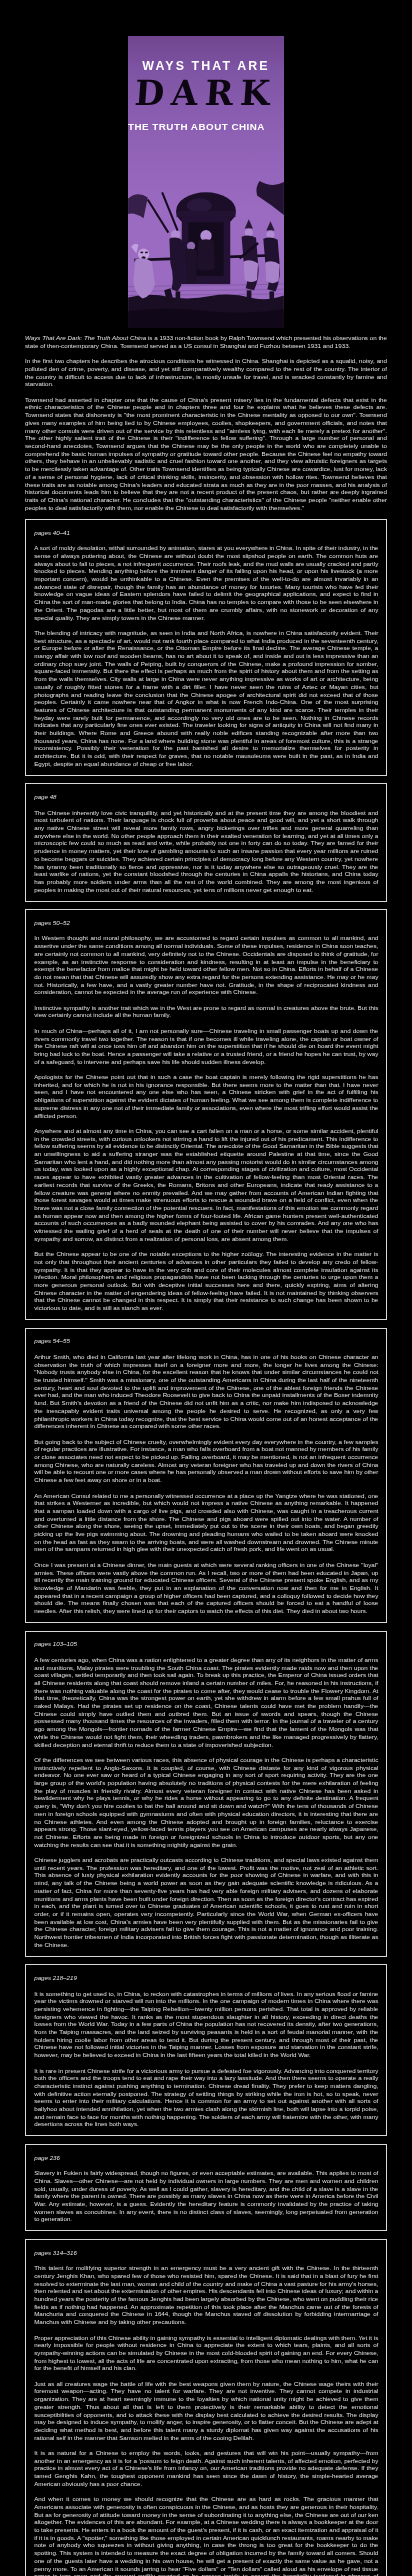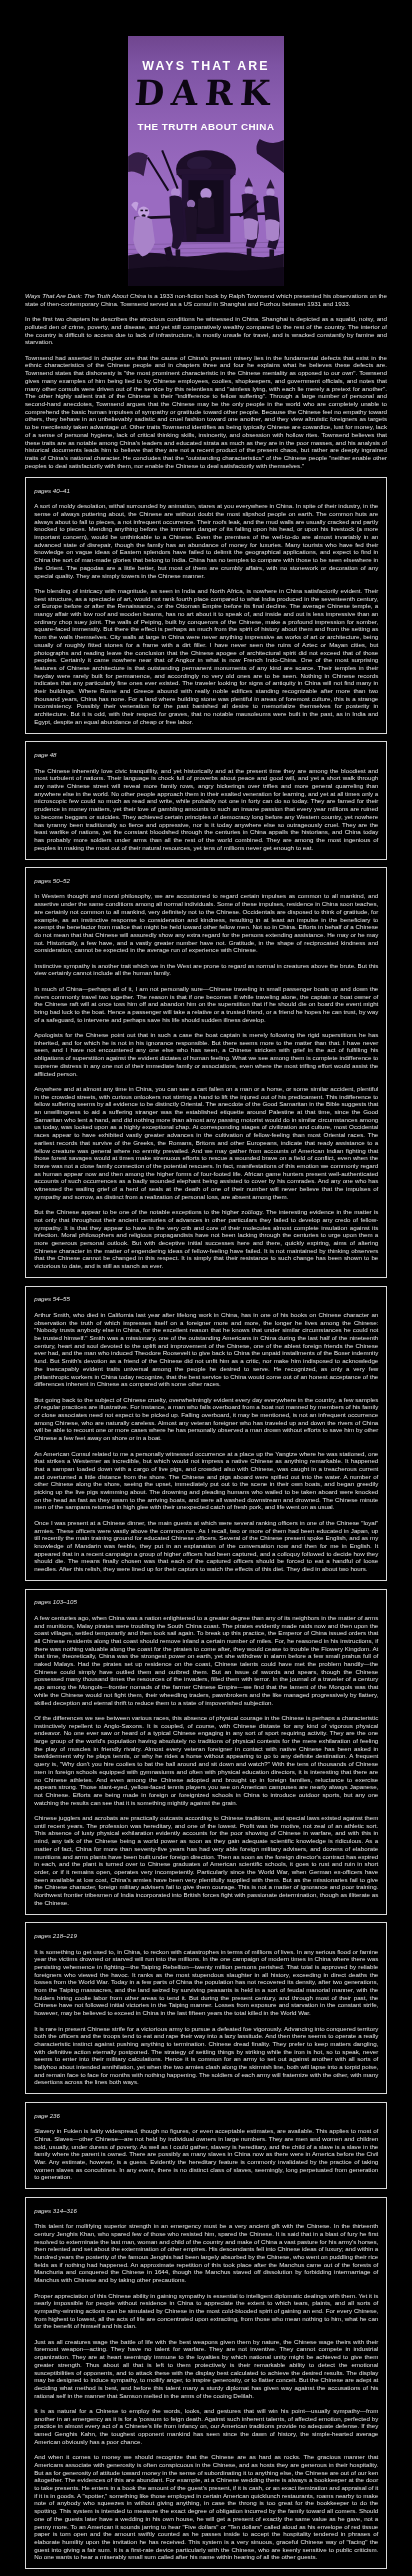--- a/index.html
+++ b/index.html
@@ -12,21 +12,21 @@
     min-height: 2644px;
     font-family: "Liberation Sans", sans-serif;
     color: #e4e4e4;
   }
   .page {
     padding: 0 25px 36px 25px;
   }
   
   .cover {
     width: 156px;
-    height: 250px;
+    height: 292px;
     margin: 36px auto 6.2px auto;
     position: relative;
     overflow: hidden;
     background: linear-gradient(180deg, #70468f 0%, #7e54a4 12%, #8f61b5 35%, #9a6bc1 60%, #9a6bc1 100%);
   }
   .cover-title-top {
     position: absolute;
     top: 23px;
     left: 0;
     width: 100%;
@@ -47,21 +47,20 @@
     font-size: 34px;
     font-weight: 700;
     letter-spacing: 7.2px;
     transform: skewX(-4deg) scaleY(1.02);
   }
   .cover-subtitle {
     position: absolute;
     top: 85px;
     left: 0;
     width: 100%;
-    text-align: center;
     color: #ffffff;
     font-size: 9.8px;
     font-weight: 700;
     letter-spacing: 0.5px;
   }
   .cover-illustration {
     position: absolute;
     left: 0;
     bottom: 0;
     width: 156px;

